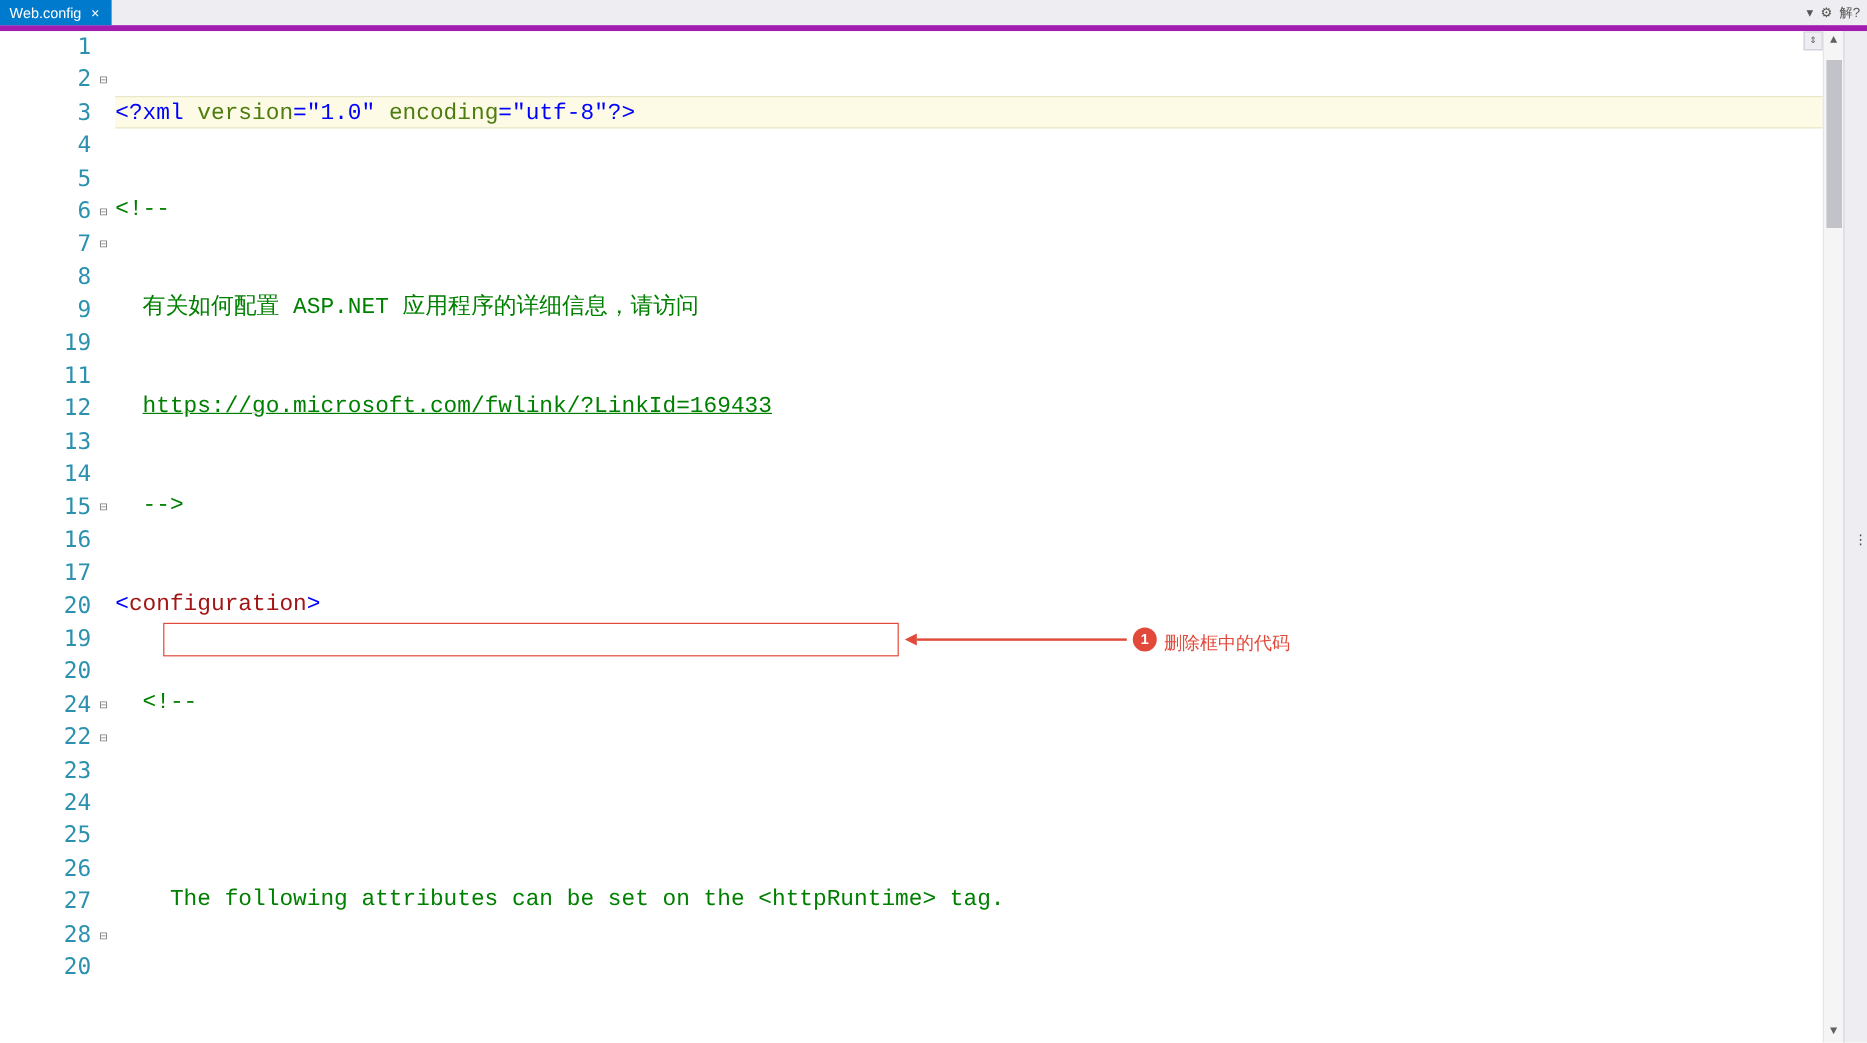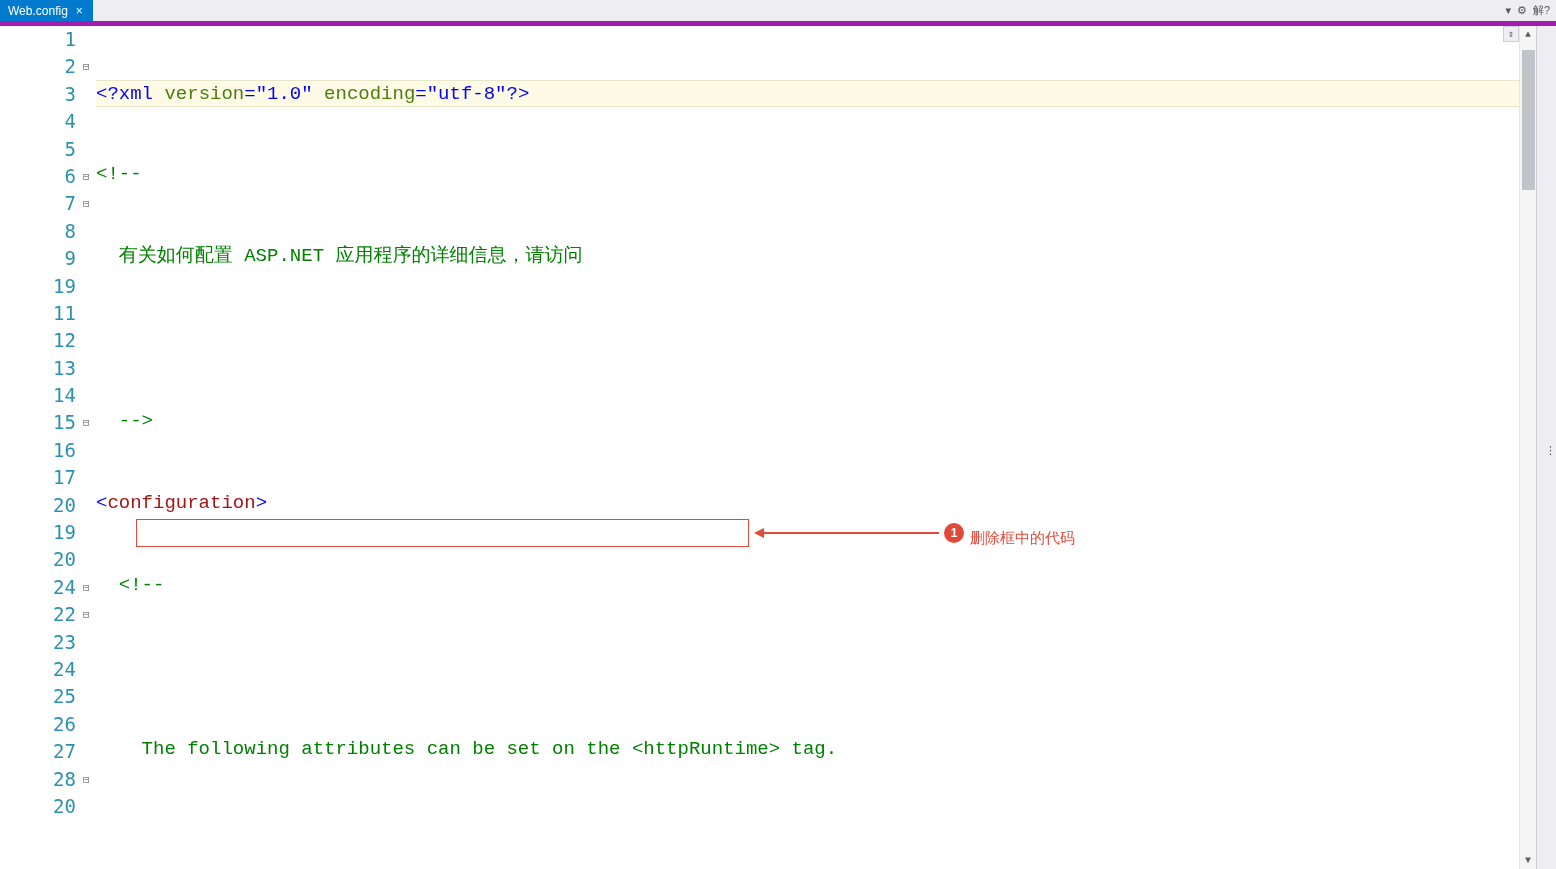--- a/index.html
+++ b/index.html
@@ -140,21 +140,21 @@
     font-family: "Segoe UI", Arial, sans-serif;
     font-size: 12px;
     line-height: 20px;
     text-align: center;
     font-weight: bold;
     pointer-events: none;
   }
   .callout-text {
     position: absolute;
     color: #e14a3b;
-    font-family: Liberation Sans, sans-serif;
+    font-family: Liberation Mono, monospace;
     font-size: 15px;
     pointer-events: none;
   }
   .vscroll {
     width: 17px;
     background: #f5f5f5;
     border-left: 1px solid #e6e6e6;
     position: relative;
   }
   .vscroll .up, .vscroll .down {
@@ -276,21 +276,21 @@
         <div class="f"></div>
         <div class="f"></div>
         <div class="f">⊟</div>
         <div class="f"></div>
       </div>
 
       <div class="code">
         <div class="line current"><span class="c-decl">&lt;?</span><span class="c-decl">xml </span><span class="c-attr">version</span><span class="c-decl">=</span><span class="c-decl">"1.0"</span><span class="c-attr"> encoding</span><span class="c-decl">=</span><span class="c-decl">"utf-8"</span><span class="c-decl">?&gt;</span></div>
         <div class="line"><span class="c-cmt">&lt;!--</span></div>
         <div class="line"><span>  </span><span class="c-cmt">有关如何配置 ASP.NET 应用程序的详细信息，请访问</span></div>
-        <div class="line"><span>  </span></div>
+        <div class="line"><span>  </span><span class="c-link">https://go.microsoft.com/fwlink/?LinkId=169433</span></div>
         <div class="line"><span>  </span><span class="c-cmt">--&gt;</span></div>
         <div class="line"><span class="c-punc">&lt;</span><span class="c-tag">configuration</span><span class="c-punc">&gt;</span></div>
         <div class="line"><span>  </span><span class="c-cmt">&lt;!--</span></div>
         <div class="line"><span></span></div>
         <div class="line"><span>    </span><span class="c-cmt">The following attributes can be set on the &lt;httpRuntime&gt; tag.</span></div>
         
         
         
         
         

